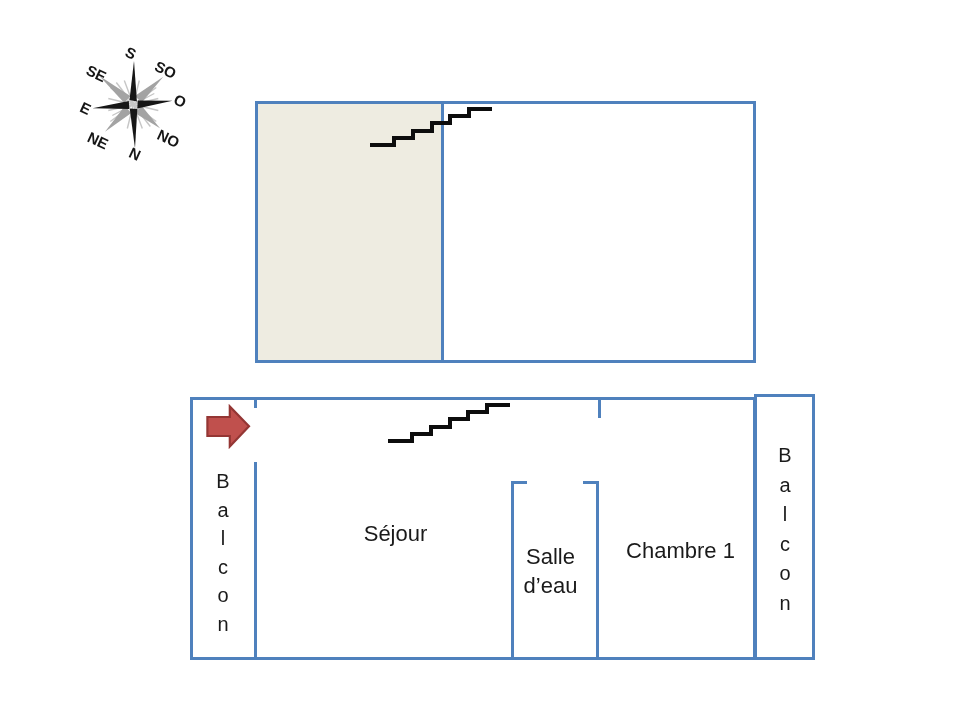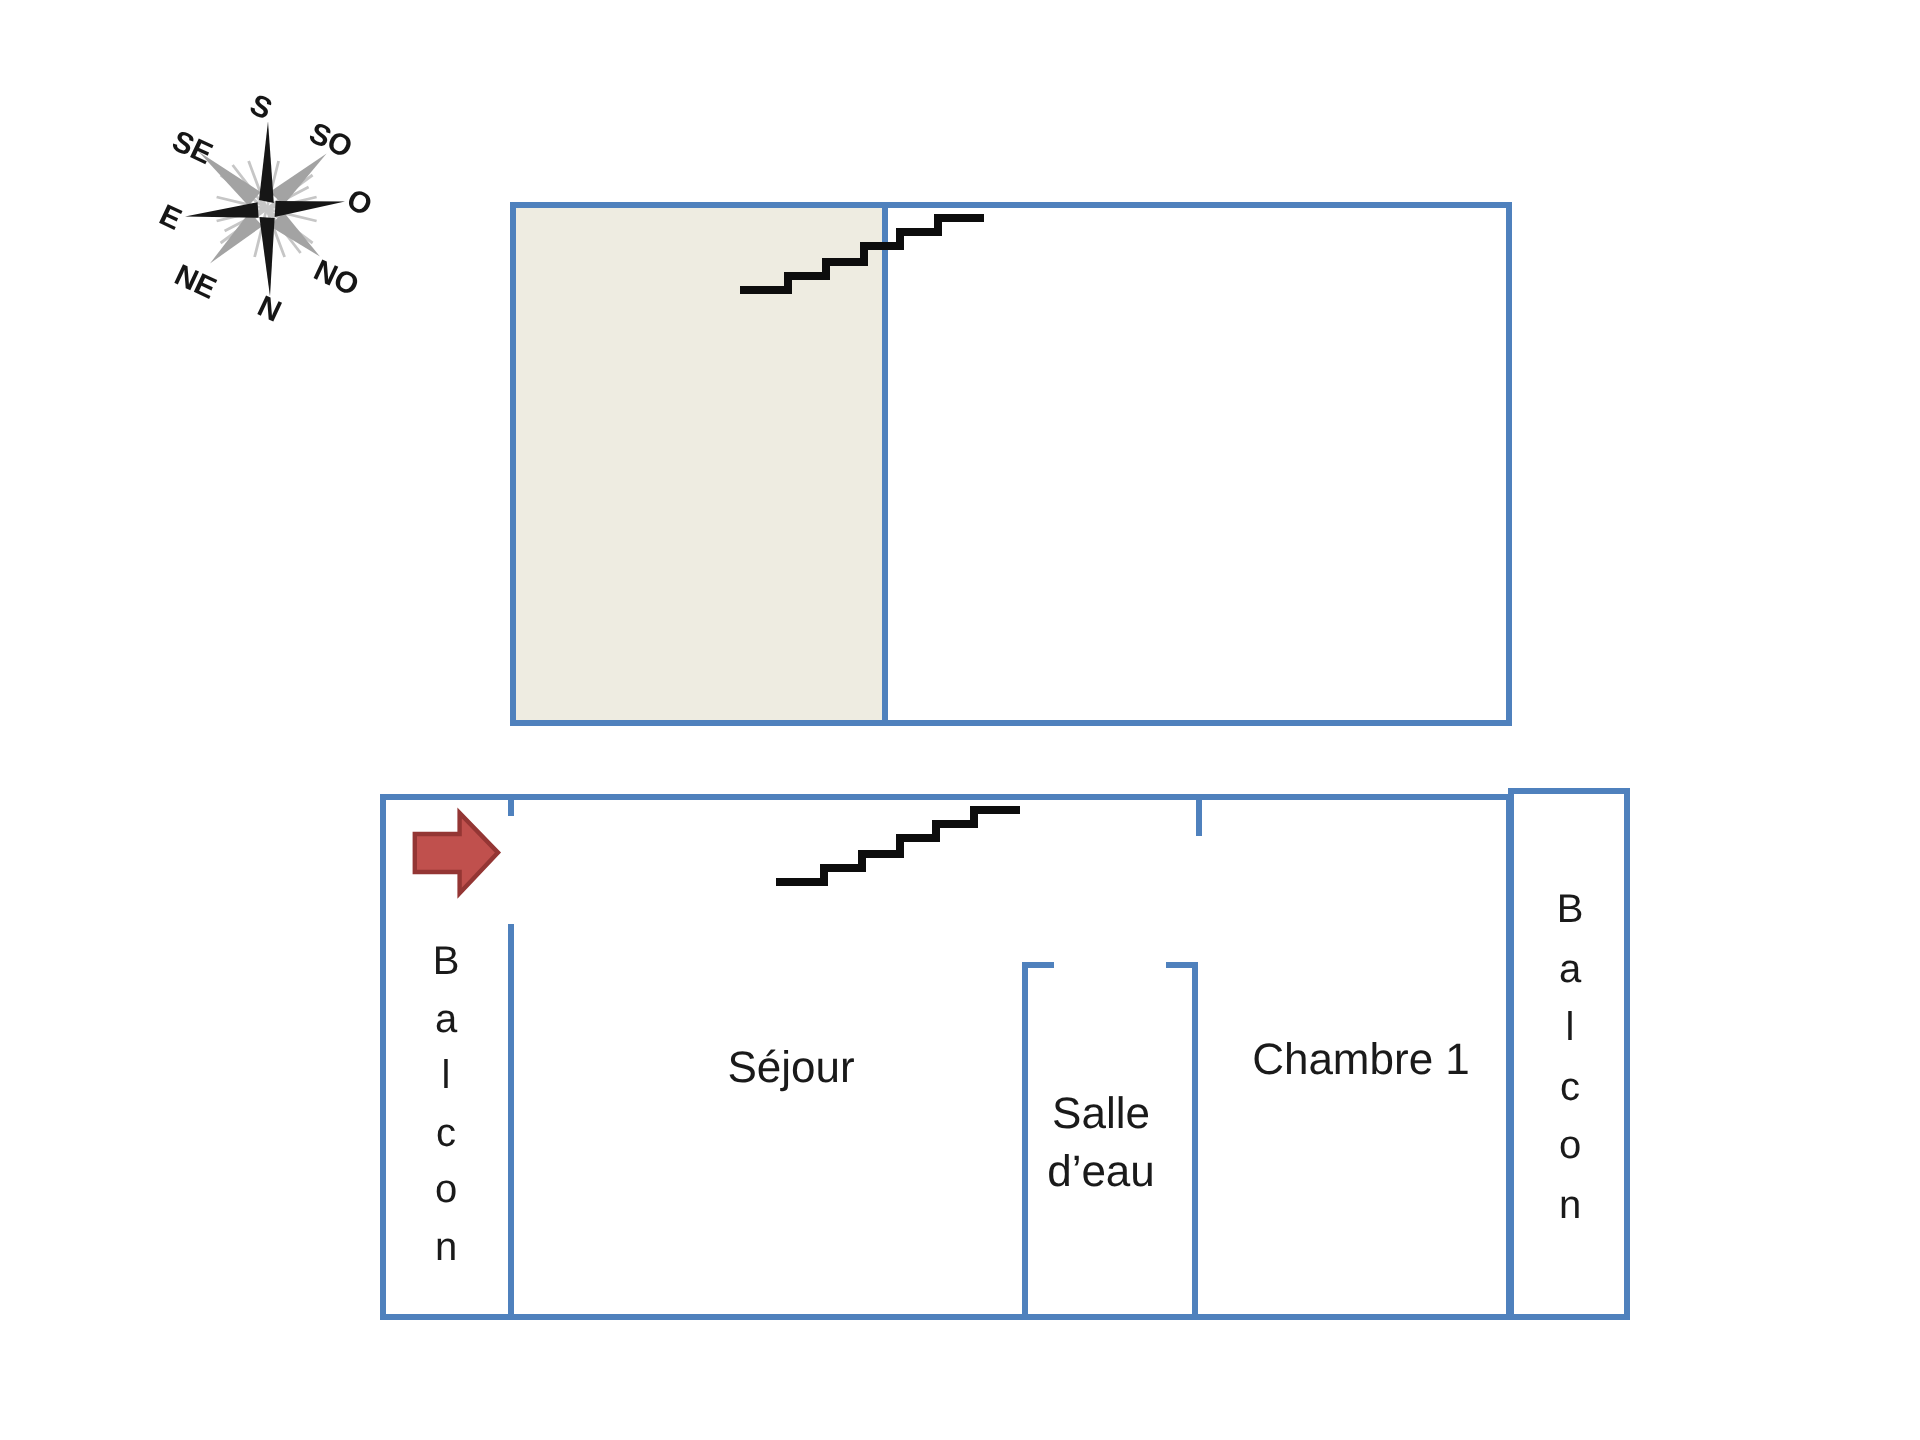--- a/index.html
+++ b/index.html
@@ -82,15 +82,15 @@
   <svg class="abs" style="left:203px;top:403px;" width="52" height="48" viewBox="0 0 52 48">
     <path d="M 4.4 14 H 26.8 V 3.5 L 46 23.3 L 26.8 43.6 V 33 H 4.4 Z" fill="#c0504d" stroke="#943634" stroke-width="2.2" stroke-linejoin="miter"></path>
   </svg>
 
   <div class="abs" style="left:754px;top:394px;width:55px;height:260px;border:3px solid #4f81bd;background:#ffffff;"></div>
 
   <div class="abs lbl" style="left:213px;top:467px;font-size:20px;line-height:28.5px;text-align:center;width:20px;">B<br>a<br>l<br>c<br>o<br>n</div>
   <div class="abs lbl" style="left:775px;top:441px;font-size:20px;line-height:29.5px;text-align:center;width:20px;">B<br>a<br>l<br>c<br>o<br>n</div>
   <div class="abs lbl" style="left:317px;top:518.5px;width:157px;text-align:center;font-size:22px;">Séjour</div>
   <div class="abs lbl" style="left:514px;top:542px;width:73px;text-align:center;font-size:22px;line-height:29px;">Salle<br>d’eau</div>
-  <div class="abs lbl" style="left:603px;top:515px;width:155px;text-align:center;font-size:22px;">Chambre 1</div>
+  <div class="abs lbl" style="left:603px;top:536px;width:155px;text-align:center;font-size:22px;">Chambre 1</div>
 
 </div>
 
 </body></html>

